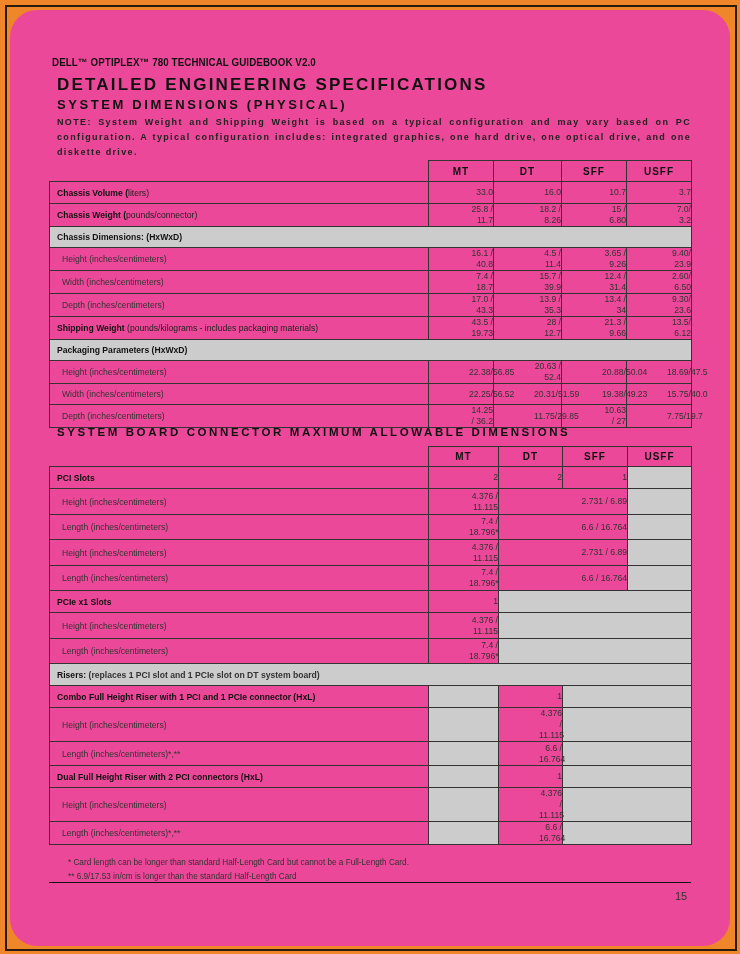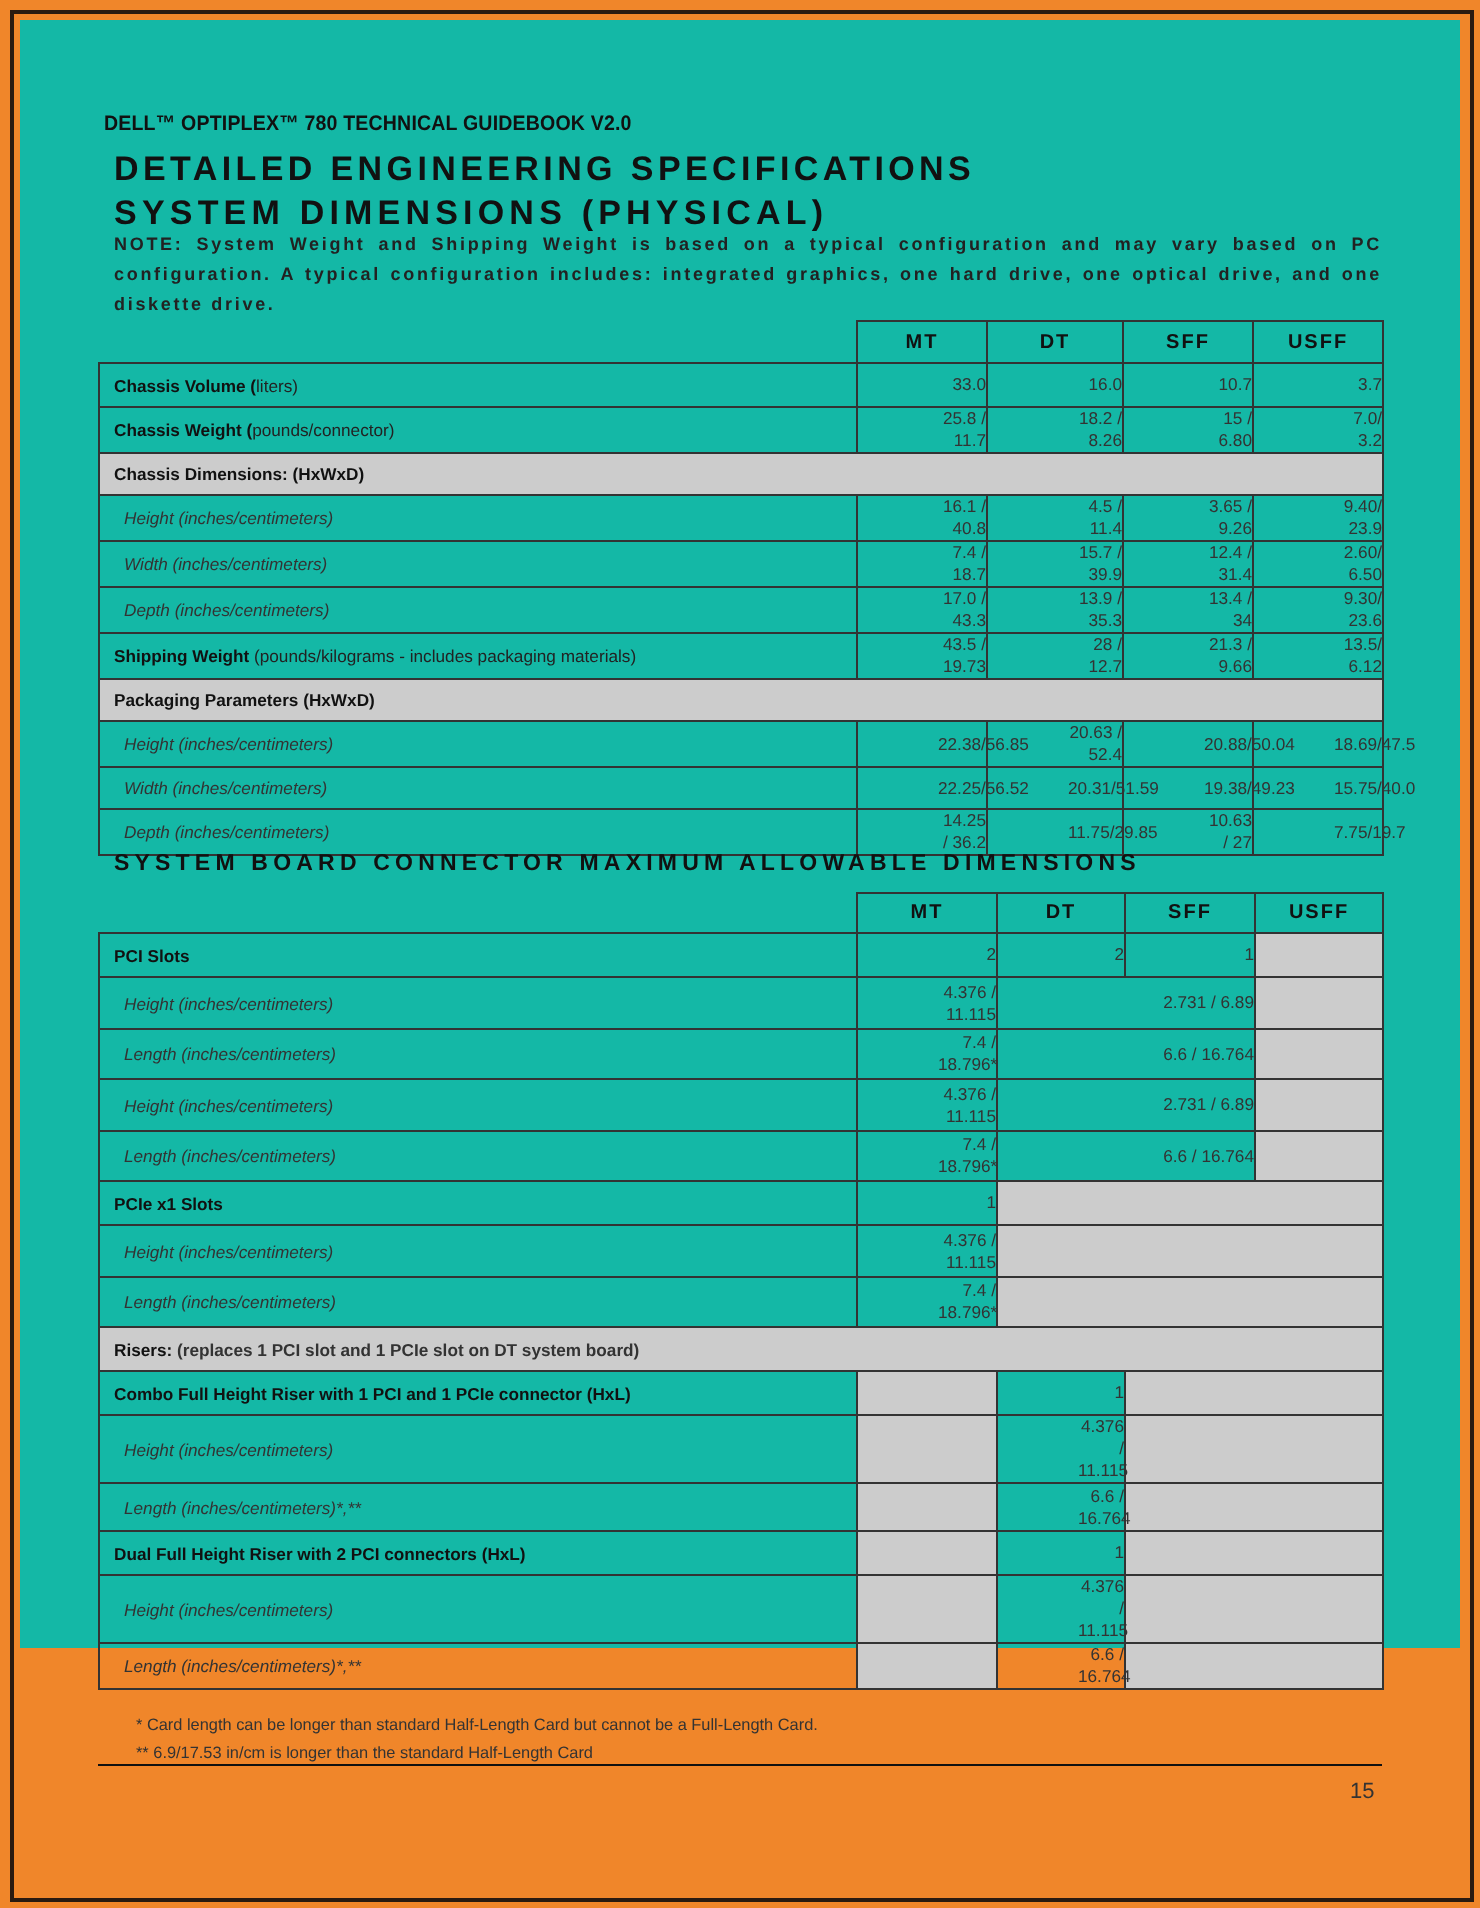--- a/index.html
+++ b/index.html
@@ -1,32 +1,32 @@
 <!DOCTYPE html>
 <html><head>
 <meta charset="utf-8">
 <style>
   html, body { margin:0; padding:0; }
   body {
     width:740px; height:954px; background:#f0862a; position:relative; overflow:hidden;
     font-family:"Liberation Sans", sans-serif; color:#222;
   }
   .frame-dark { position:absolute; left:5px; top:5px; width:728px; height:942px; border:2px solid #2a1a10; background:#f0862a; }
-  .page { position:absolute; left:10px; top:10px; width:720px; height:814px; background:#14b8a6; }
+  .page { position:absolute; left:10px; top:10px; width:720px; height:936px; background:#ec4899;border-radius:27px; }
   .abs { position:absolute; }
   .guide-title { left:42px; top:46px; font-size:10.5px; font-weight:bold; color:#111; letter-spacing:0.1px; transform:scaleX(0.93); transform-origin:left; white-space:nowrap; }
   .h1 { left:47px; top:65px; font-size:17px; font-weight:bold; letter-spacing:2.2px; color:#111; white-space:nowrap; }
-  .h2 { left:47px; top:87px; font-size:17px; font-weight:bold; letter-spacing:2.6px; color:#111; white-space:nowrap; }
+  .h2 { left:47px; top:87px; font-size:13px; font-weight:bold; letter-spacing:2.6px; color:#111; white-space:nowrap; }
   .note { left:47px; top:105px; width:634px; font-size:9px; font-weight:bold; letter-spacing:1.35px; line-height:15px; color:#222; text-align:justify; }
   .h2b { left:47px; top:416px; font-size:11.5px; font-weight:bold; letter-spacing:2.6px; color:#111; white-space:nowrap; }
 
   table { position:absolute; border-collapse:collapse; table-layout:fixed; font-size:8.6px; color:#333; }
   td { border:1.5px solid #333; padding:0; vertical-align:middle; }
   td.lbl { padding-left:7px; color:#222; }
-  td.lbl.ind { padding-left:12px; color:#333;font-style:italic; }
+  td.lbl.ind { padding-left:12px; color:#333; }
   td.lbl b { font-weight:bold; color:#111; }
   td.num { text-align:right; line-height:11px;padding-left:40px; }
   td.hdr { text-align:center; font-weight:bold; font-size:10px; letter-spacing:1px; color:#111; }
   td.blank { border:none; border-bottom:1.5px solid #333; }
   td.grey { background:#cccccc; }
   tr.section td { background:#cccccc; font-weight:bold; color:#111; }
   .fn { left:58px; font-size:8.2px; color:#333; white-space:nowrap; }
   .footer-line { left:39px; top:872px; width:642px; height:0; border-top:1px solid #111; }
   .pagenum { left:665px; top:880px; font-size:11px; color:#333; }
 </style>

